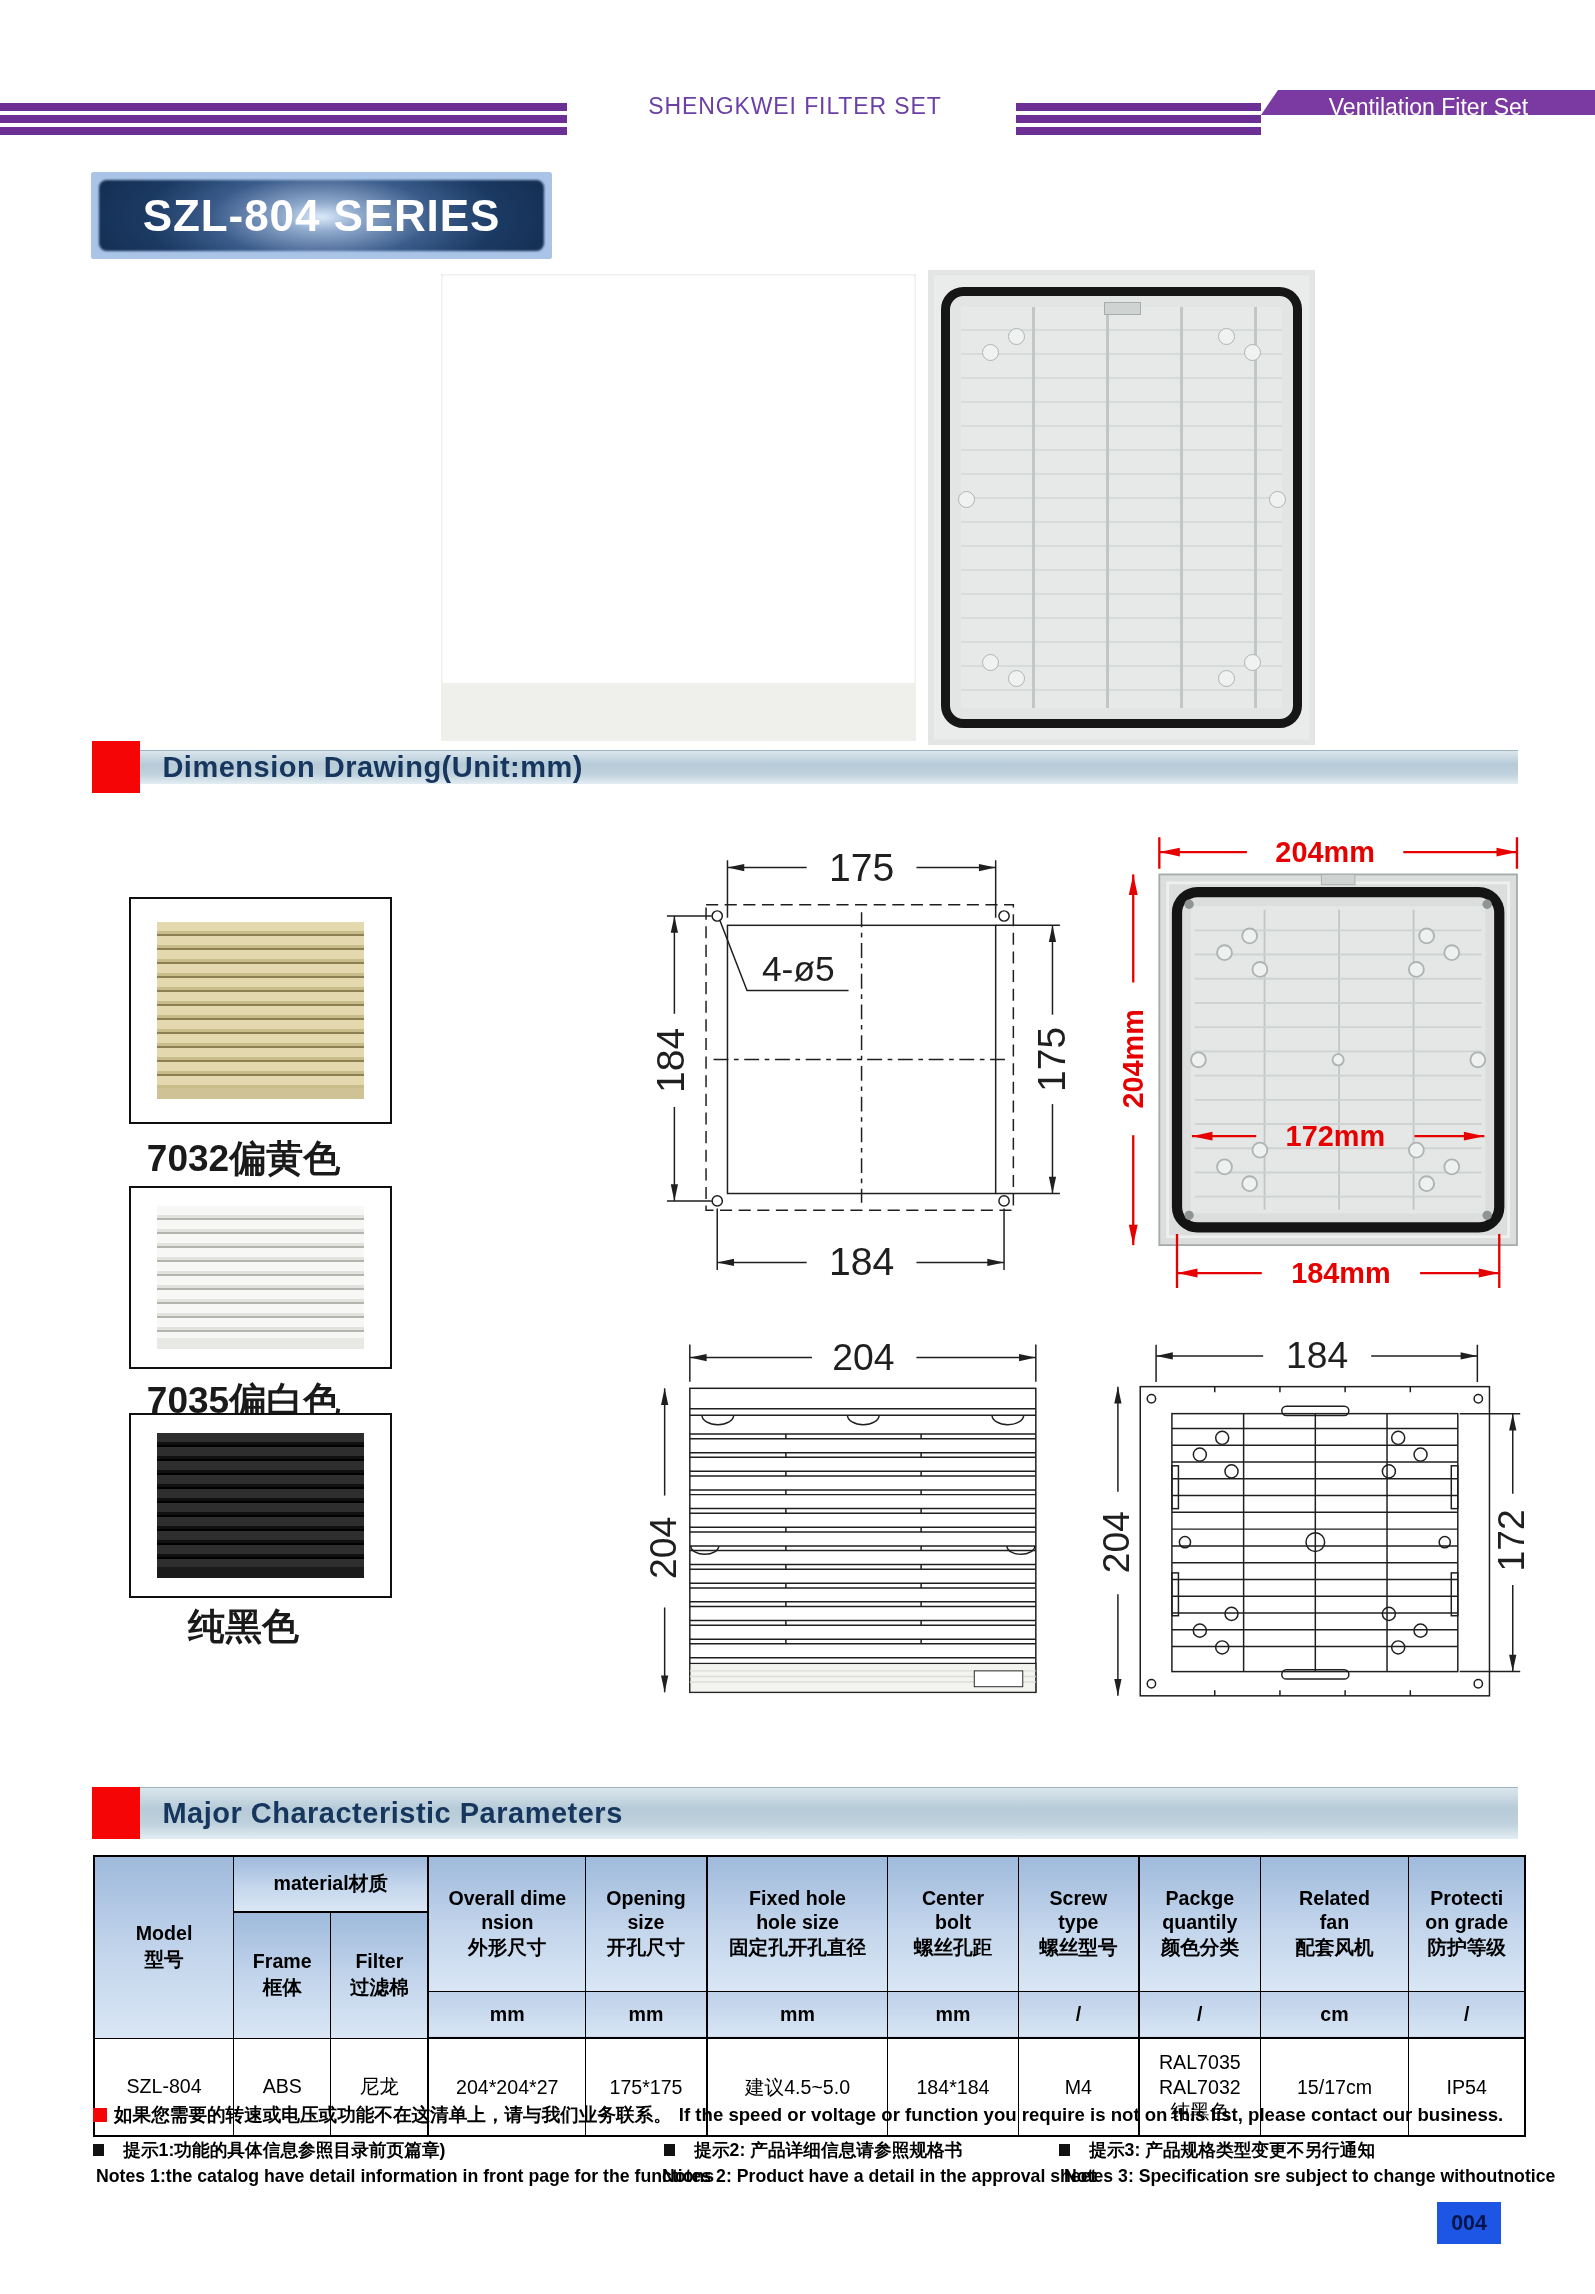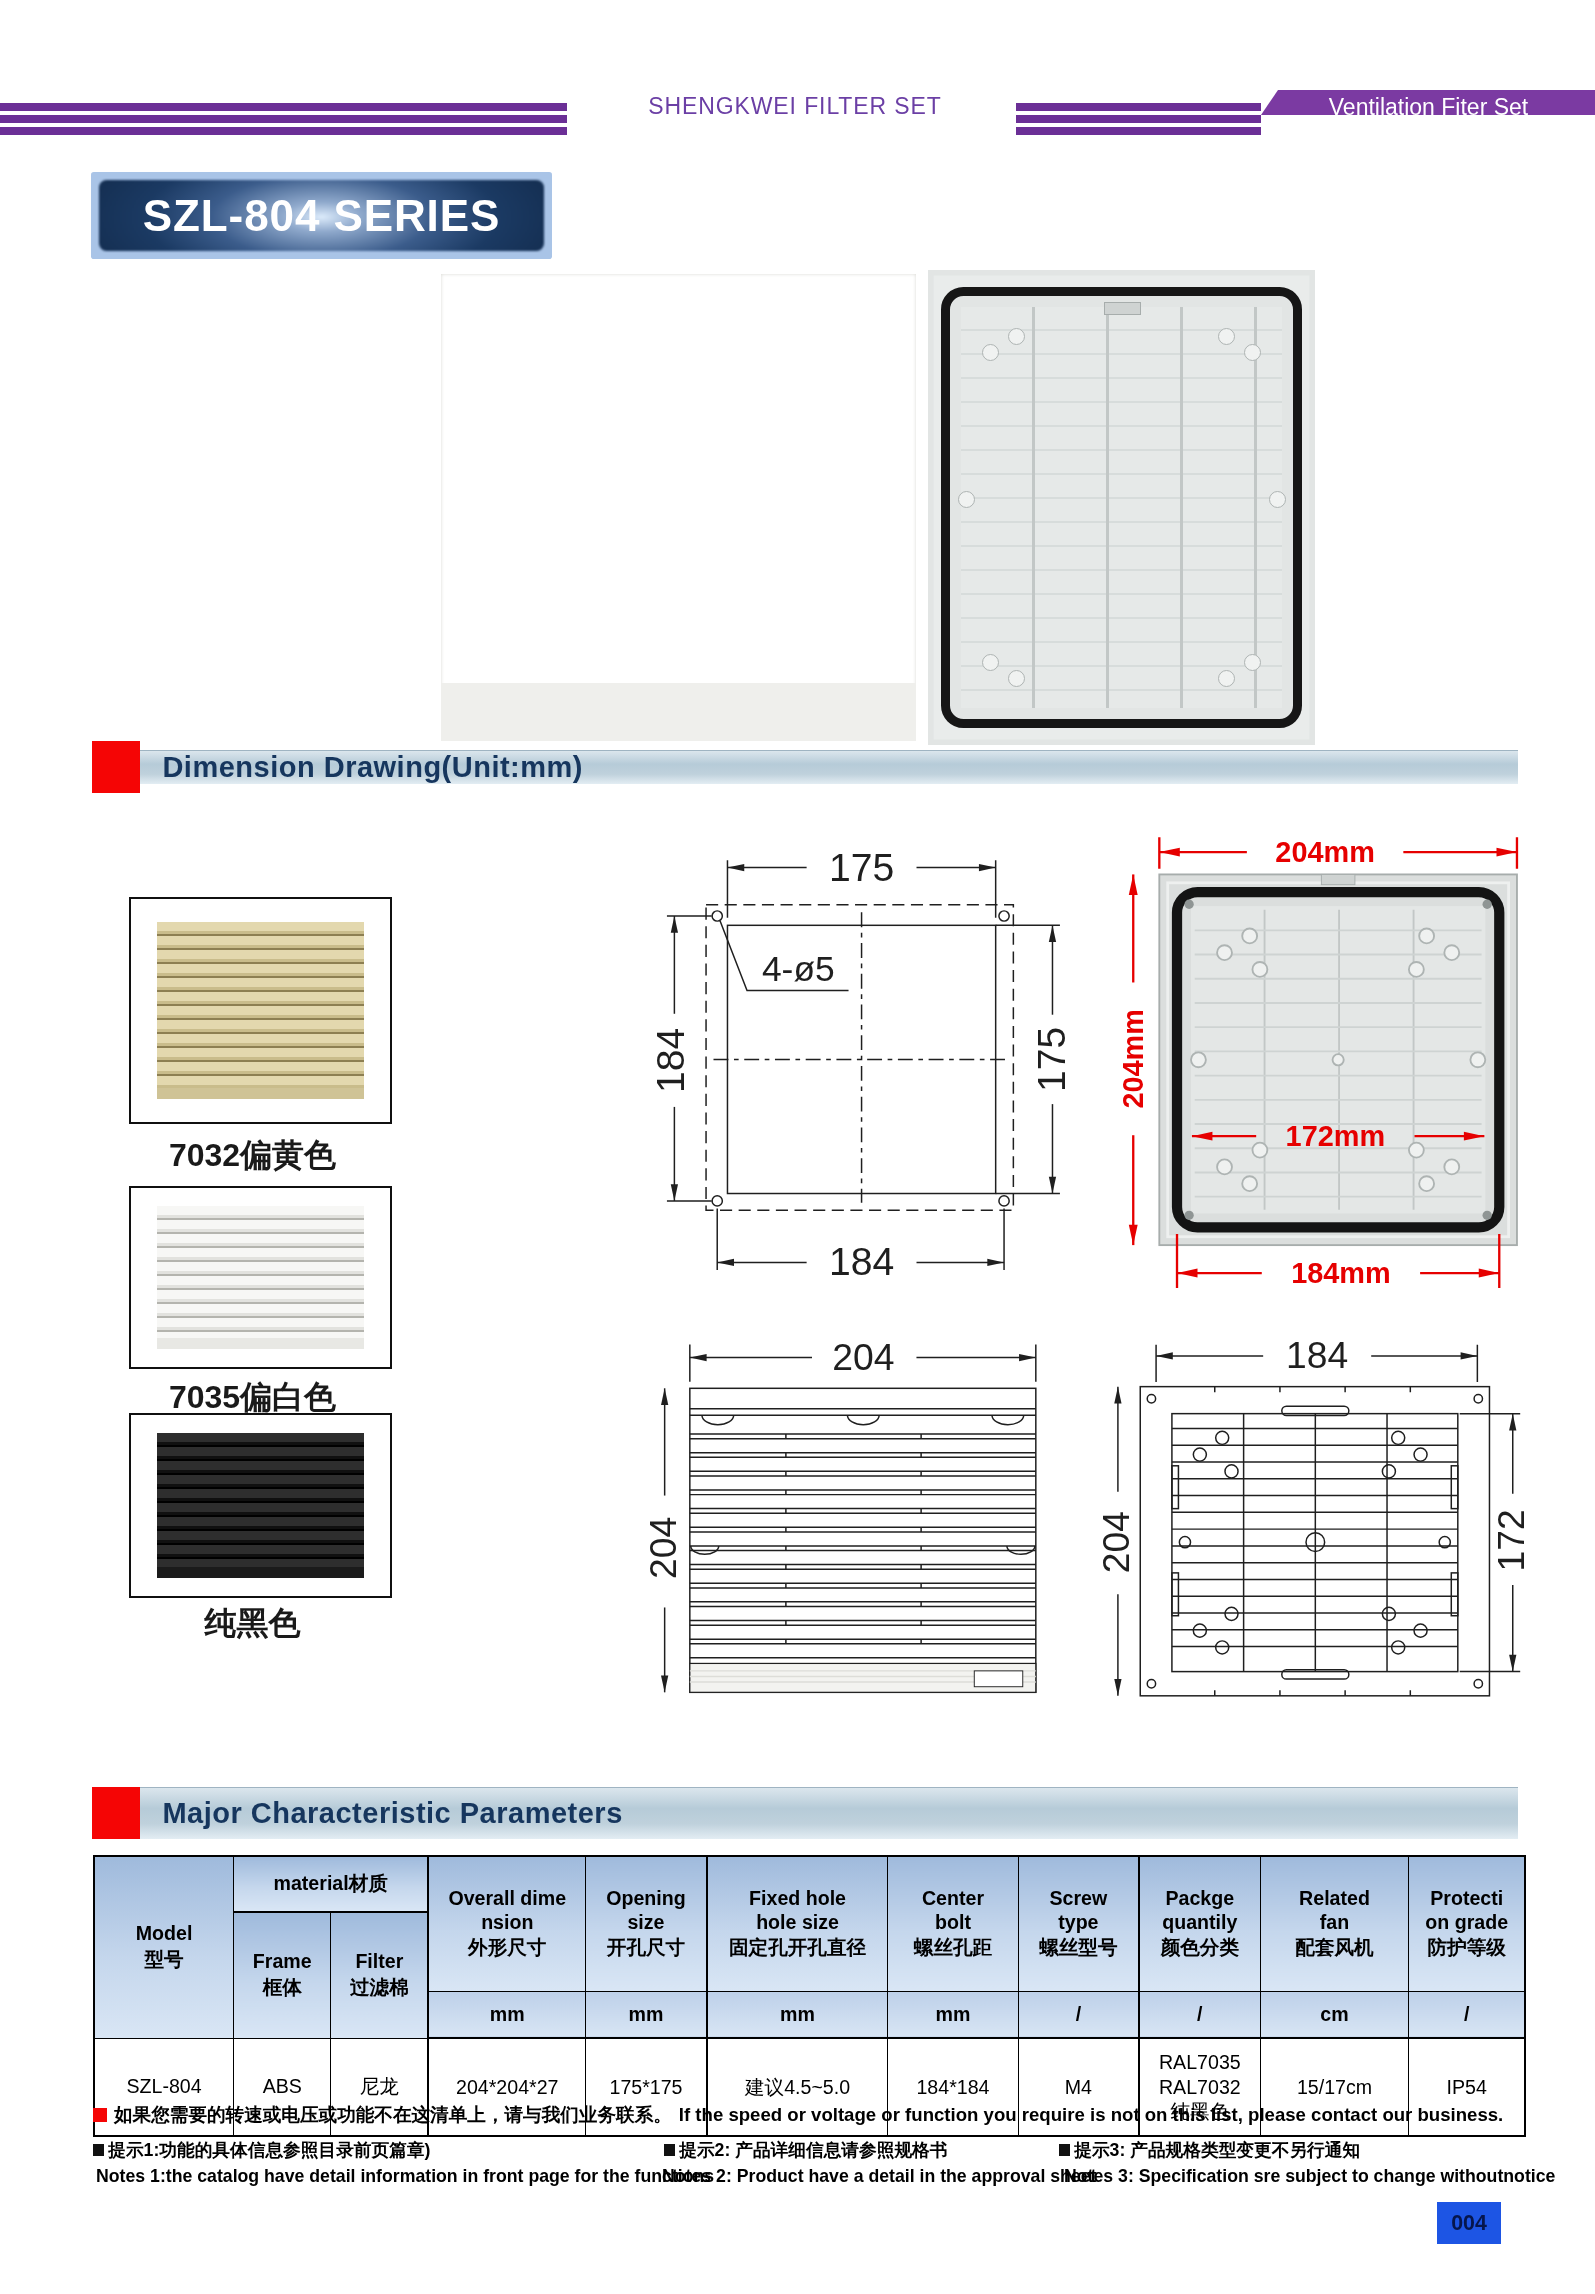--- a/index.html
+++ b/index.html
@@ -59,21 +59,21 @@
   .variant-img{width:80%;height:74%;}
   #variant-1{top:897px;height:227px;}
   #variant-2{top:1186px;height:183px;}
   #variant-3{top:1413px;height:185px;}
   #variant-1 .variant-img{background:repeating-linear-gradient(180deg,#e3d8ae 0 9.3px,#c9bc8b 9.3px 12px,#8d7f52 12px 14px);
       border-bottom:11.2px solid #cfc396;}
   #variant-2 .variant-img{background:repeating-linear-gradient(180deg,#f7f7f5 0 9.3px,#e2e2de 9.3px 12px,#b4b4ae 12px 14px);
       border-bottom:11.2px solid #e8e8e4;}
   #variant-3 .variant-img{background:repeating-linear-gradient(180deg,#2e2e2e 0 9.3px,#101010 9.3px 12px,#000 12px 14px);
       border-bottom:11.2px solid #1b1b1b;}
-  .variant-label{position:absolute;left:121px;width:263px;text-align:center;font-size:32px;
+  .variant-label{position:absolute;left:112px;width:263px;text-align:center;font-size:37px;
       font-weight:700;color:#1a1a1a;}
   #vlabel-1{top:1134px;}
   #vlabel-2{top:1376px;}
   #vlabel-3{top:1602px;}
 
   
   svg{position:absolute;}
   svg text{font-family:"Liberation Sans",sans-serif;fill:#1f1f1f;}
   #dwg-cutout{left:639px;top:832px;}
   #dwg-rearphoto{left:1105px;top:826px;}
@@ -96,21 +96,21 @@
   .bl{border-left:2.8px solid #000 !important;}
   .th-material{border-bottom:2.8px solid #000 !important;margin-left:32px;}
 
   
   .note-line1{position:absolute;left:93px;top:2102px;display:flex;align-items:center;gap:7px;
       font-size:18.6px;font-weight:700;}
   .red-bullet{width:14px;height:14px;background:#f50505;flex:0 0 auto;}
   .tips-row,.notes-row{position:absolute;left:93px;width:1454px;font-weight:700;}
   .tips-row{top:2138px;font-size:17.7px;}
   .notes-row{top:2166px;font-size:17.7px;left:96px;}
-  .tips-row .item,.notes-row .item{position:absolute;white-space:nowrap;display:flex;align-items:center;gap:4px;}
+  .tips-row .item,.notes-row .item{position:absolute;white-space:nowrap;display:flex;align-items:center;gap:19px;}
   .blk-bullet{width:11.2px;height:11.2px;background:#111;flex:0 0 auto;}
   .pos-a{left:0;} .pos-b{left:571px;} .pos-c{left:966px;}
   .pos-d{left:0;} .pos-e{left:566px;} .pos-f{left:968px;}
 
   .page-box{position:absolute;left:1437px;top:2202px;width:64px;height:42px;background:#1d55e4;
       display:flex;align-items:center;justify-content:center;font-size:21.4px;font-weight:700;color:#06164d;}
 </style>
 </head>
 <body>
 

